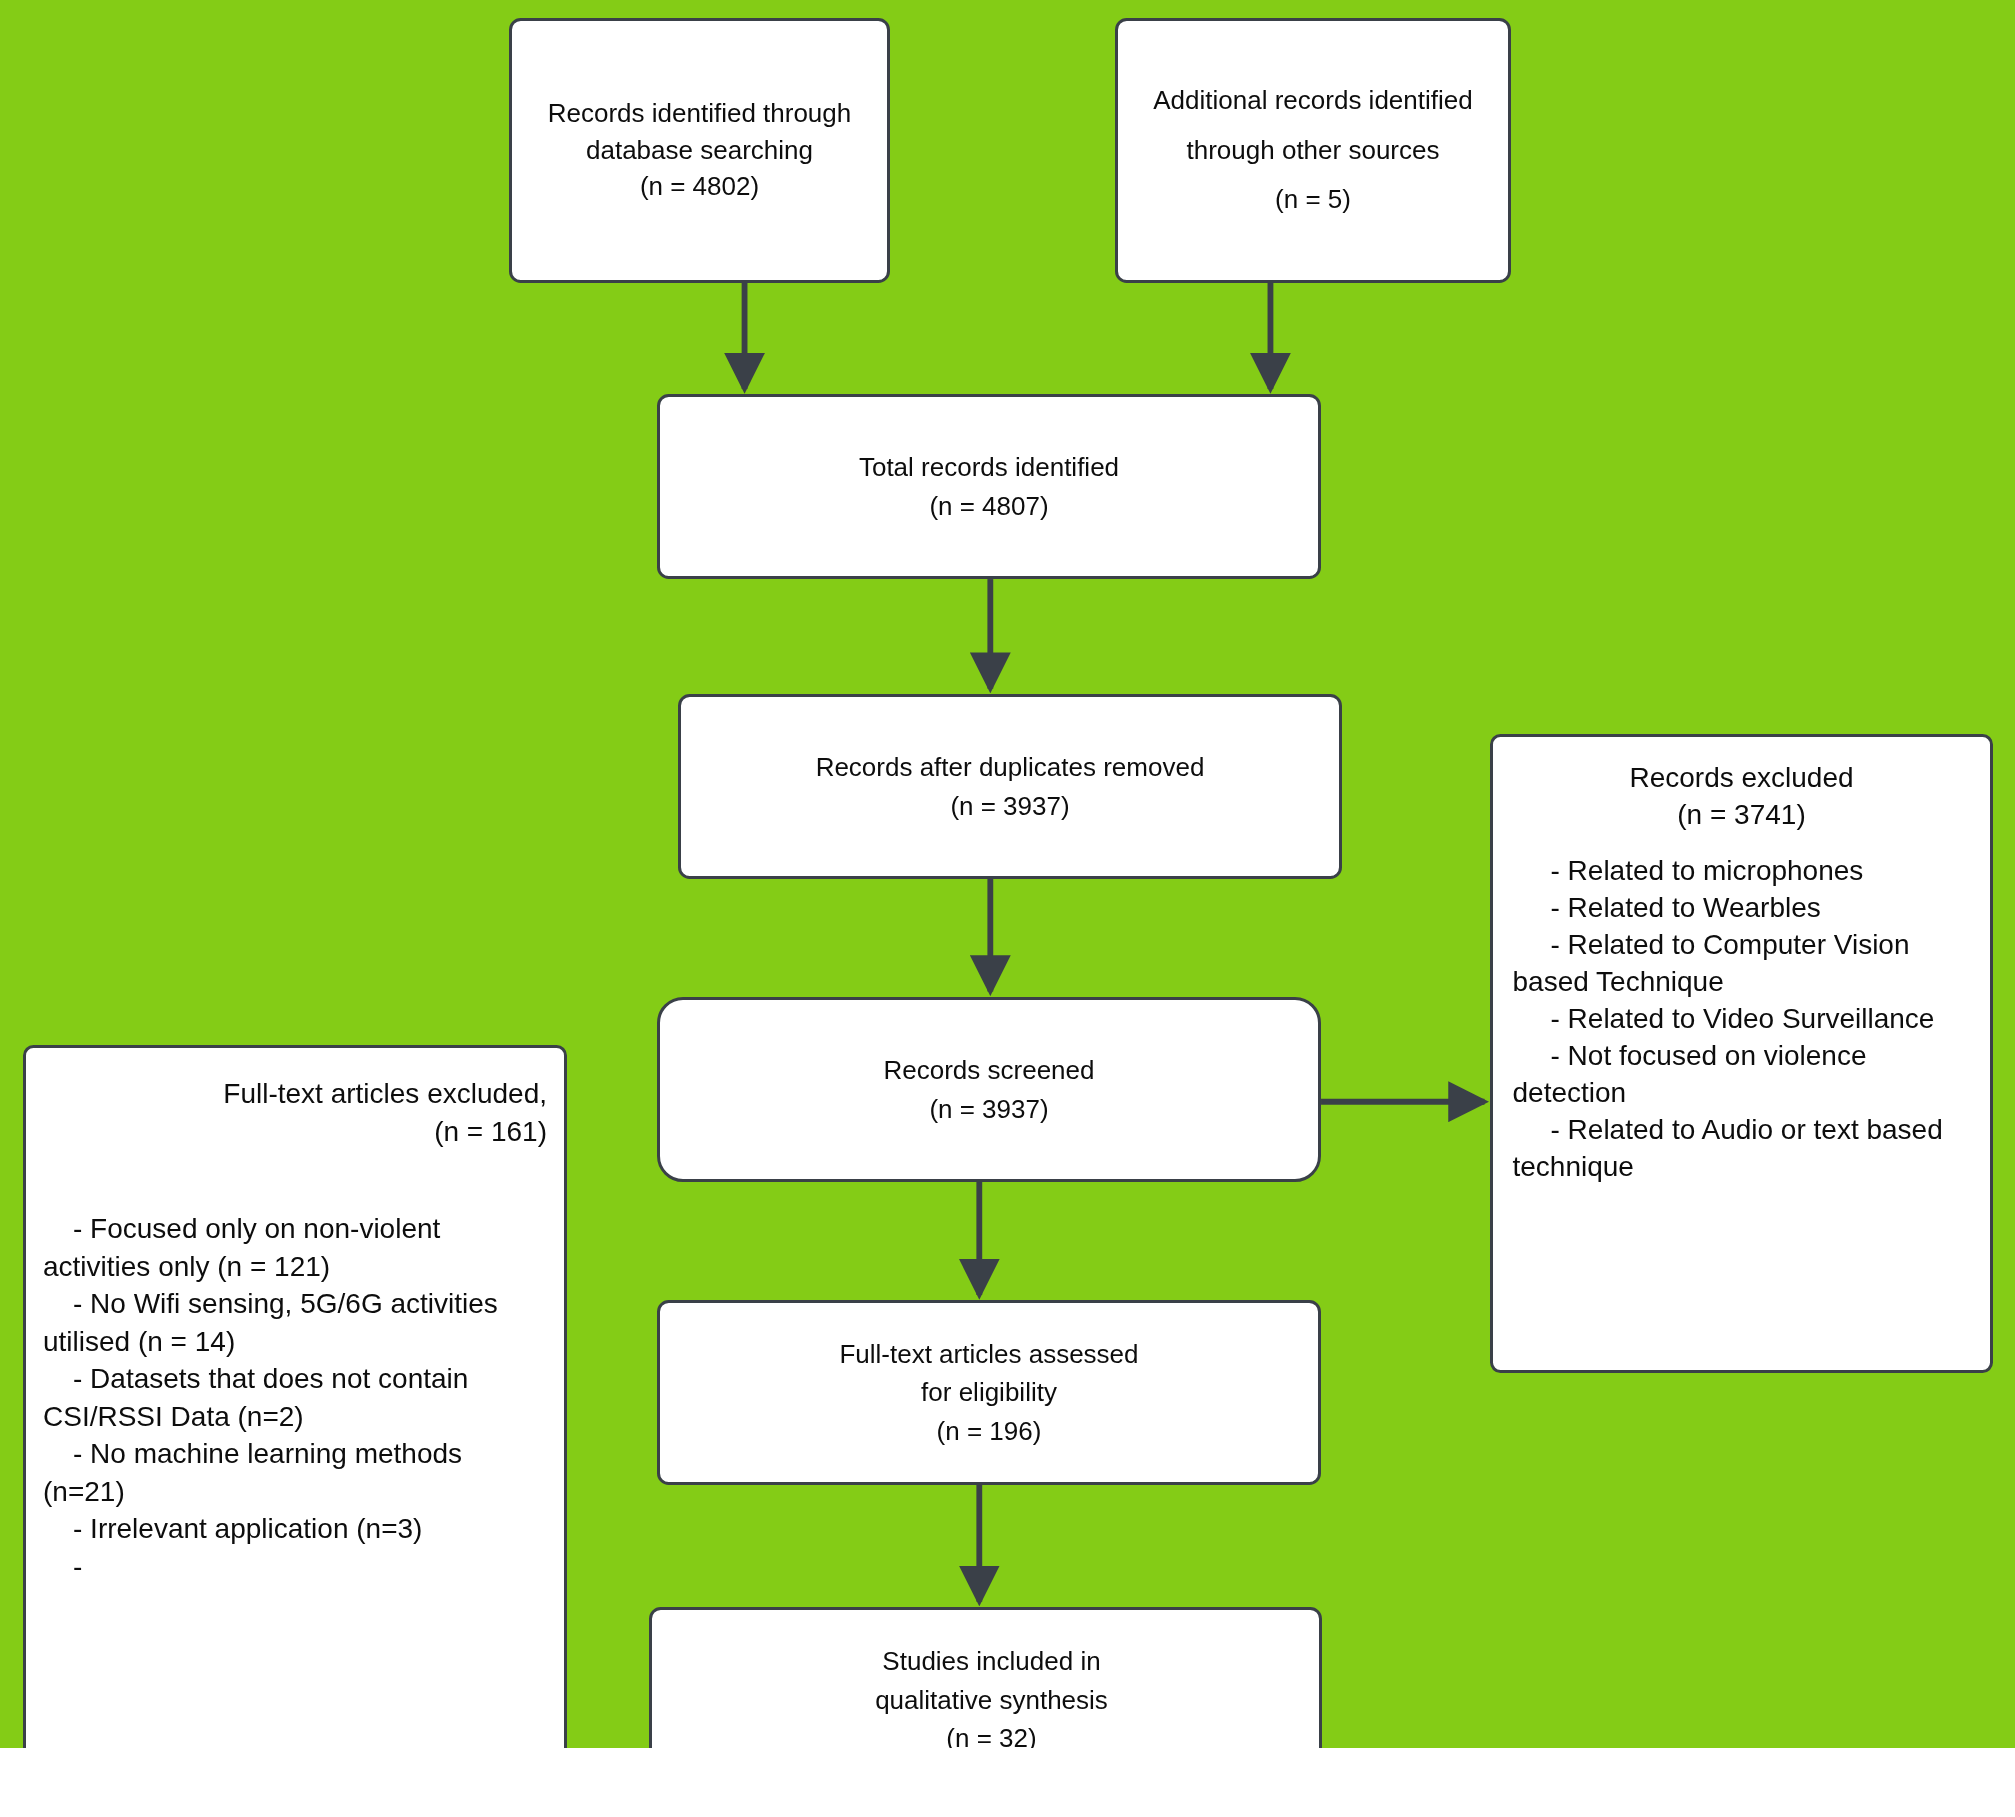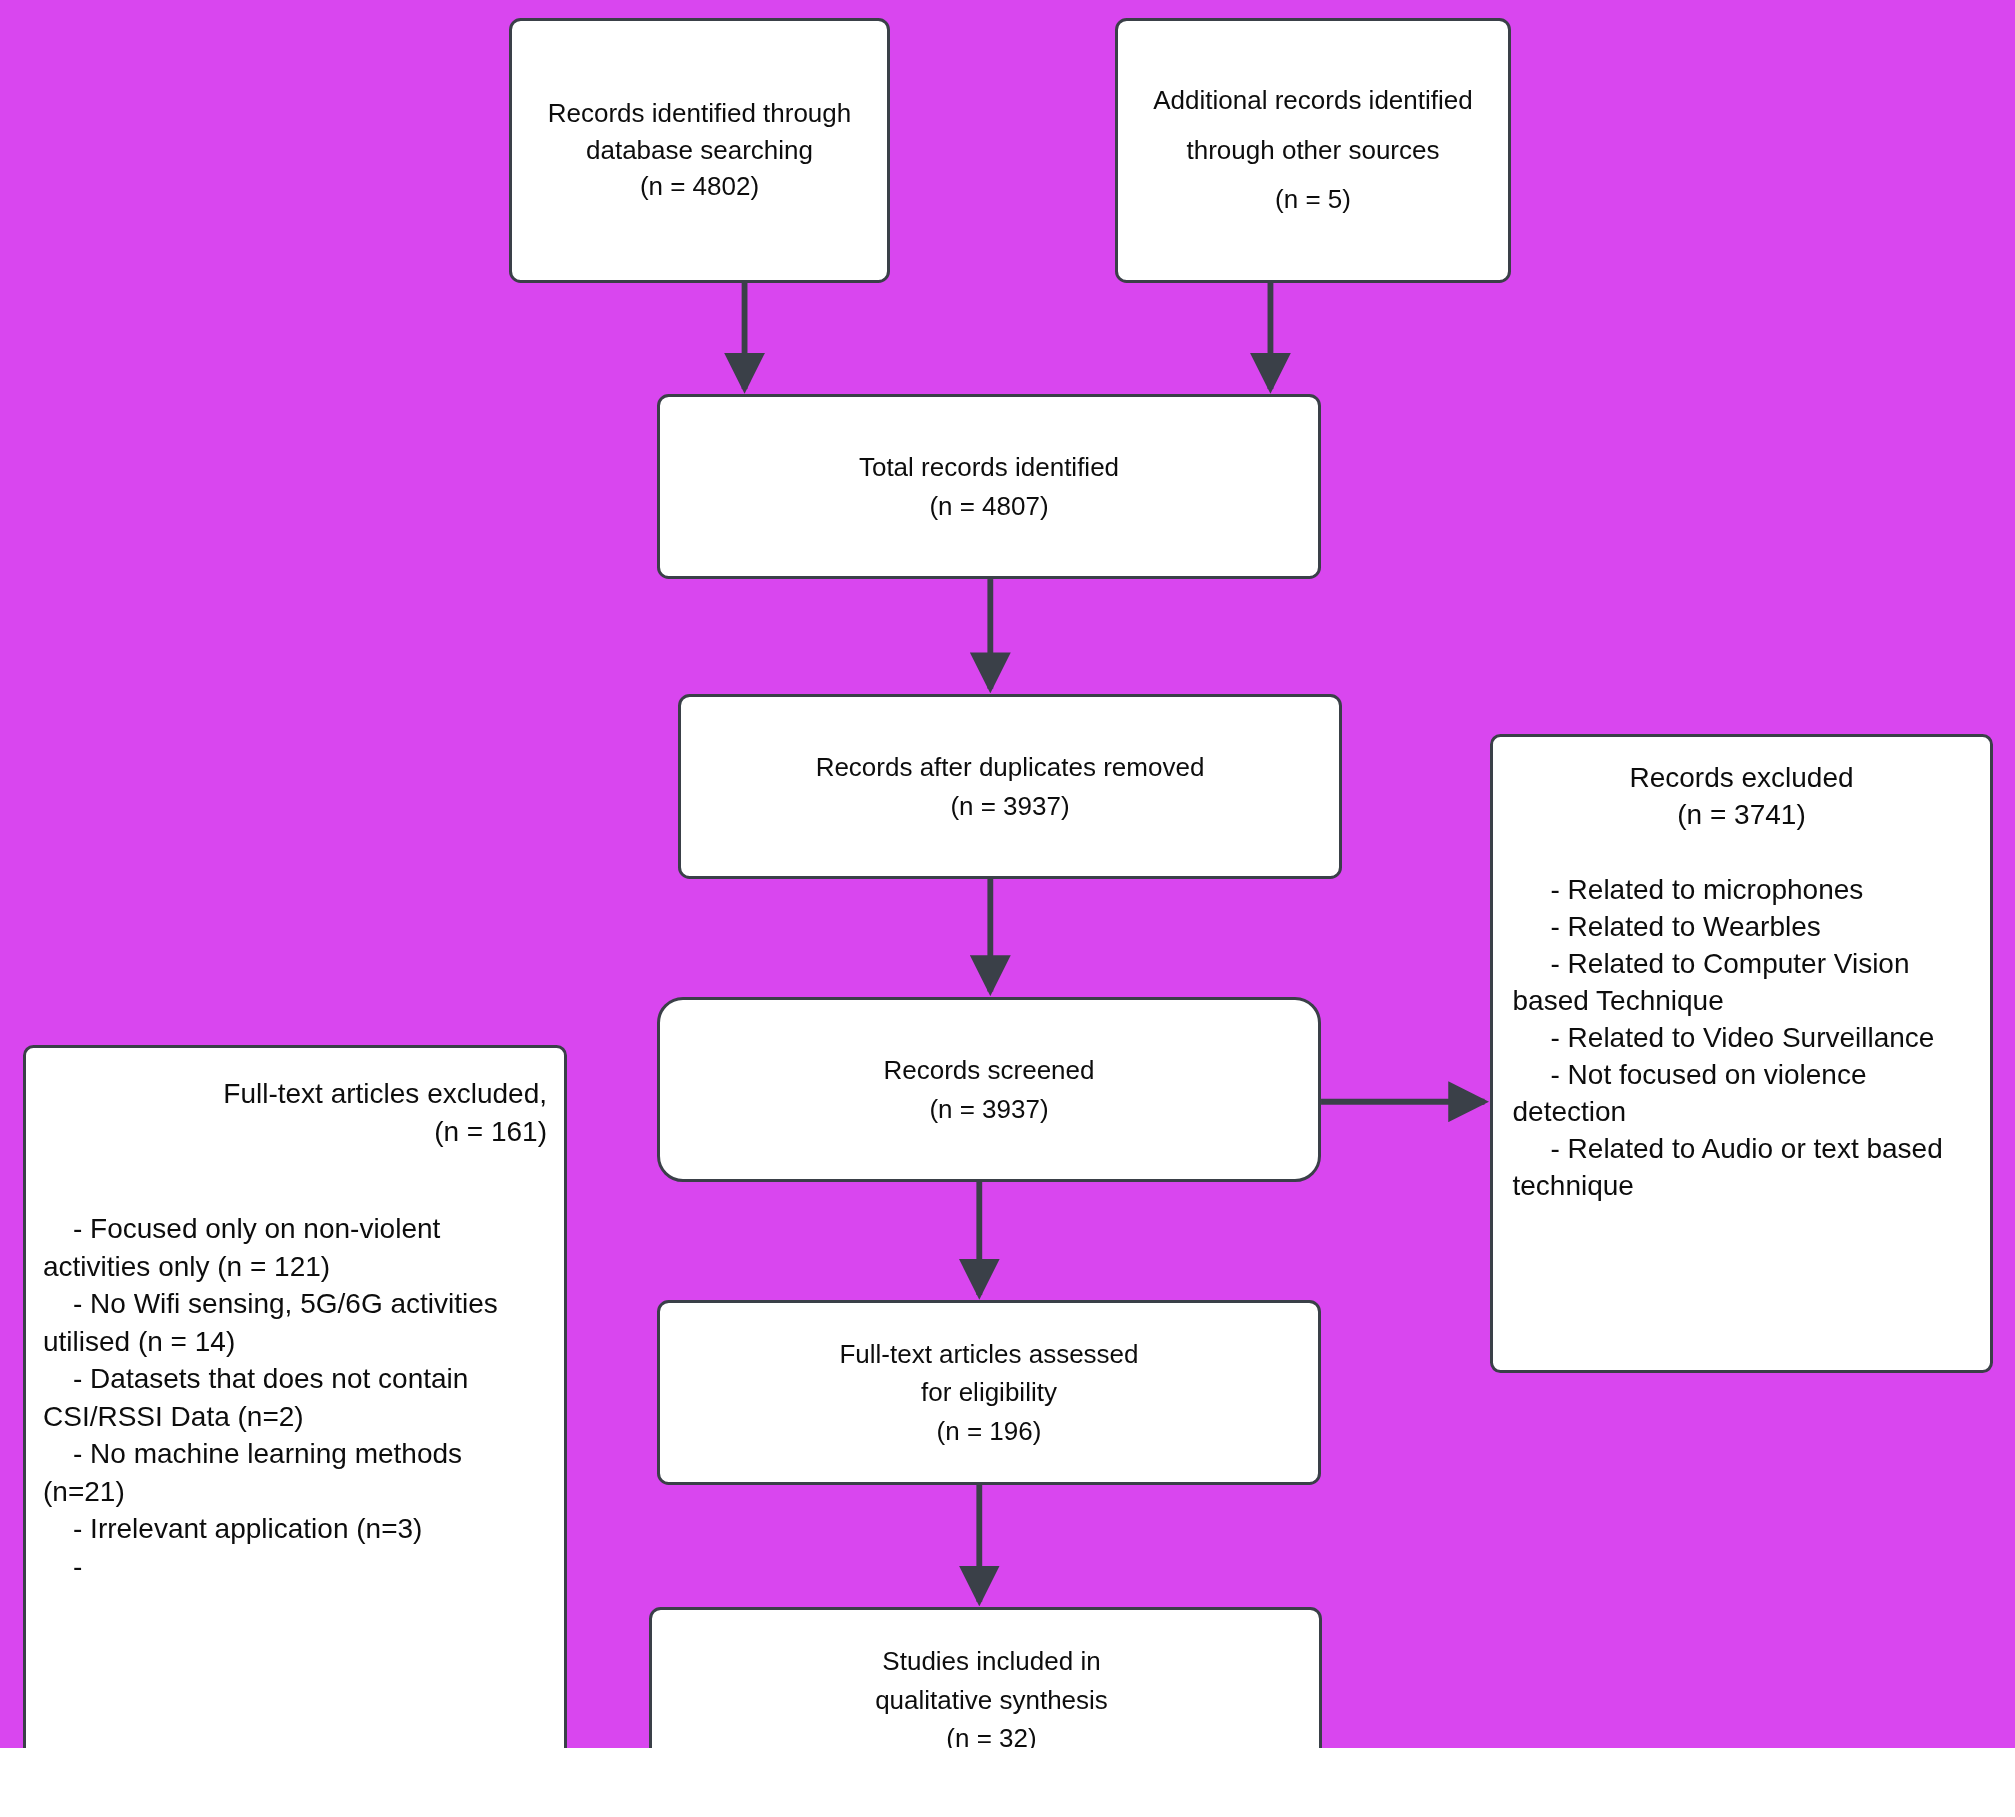--- a/index.html
+++ b/index.html
@@ -7,21 +7,21 @@
     padding: 0;
     background: #ffffff;
   }
   body {
     font-family: "Liberation Sans", sans-serif;
   }
   #canvas {
     position: relative;
     width: 2015px;
     height: 1748px;
-    background: #d946ef;
+    background: #84cc16;
     overflow: hidden;
   }
   .node {
     position: absolute;
     box-sizing: border-box;
     background: #ffffff;
     border: 3.9px solid #3a4048;
     border-radius: 11.7px;
     display: flex;
     flex-direction: column;
@@ -72,21 +72,21 @@
     display: block;
     padding: 23px 19.5px 15.6px 19.5px;
     font-size: 28px;
     line-height: 1.32;
   }
   #node-records-excluded .head {
     text-align: center;
     display: block;
   }
   #node-records-excluded .bullets {
-    margin-top: 38px;
+    margin-top: 19px;
     text-align: left;
     display: block;
   }
   #node-records-excluded .bullets .b {
     display: block;
     text-indent: 38px;
   }
   #node-fulltext-excluded {
     left: 23px; top: 1045px; width: 544px; height: 751px;
     border-width: 3.2px;

